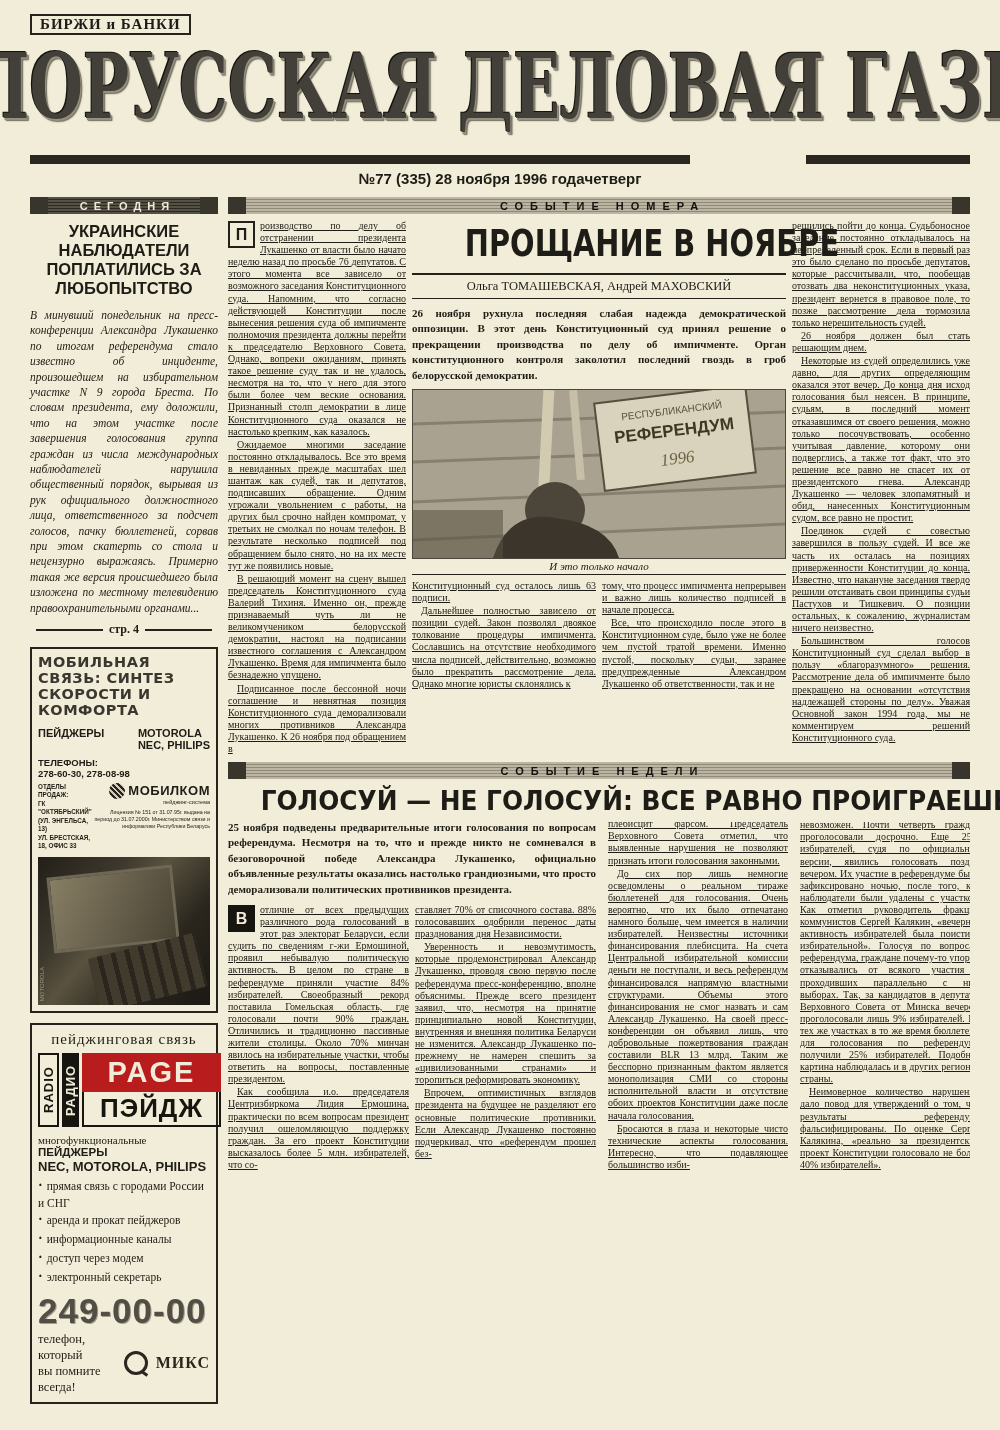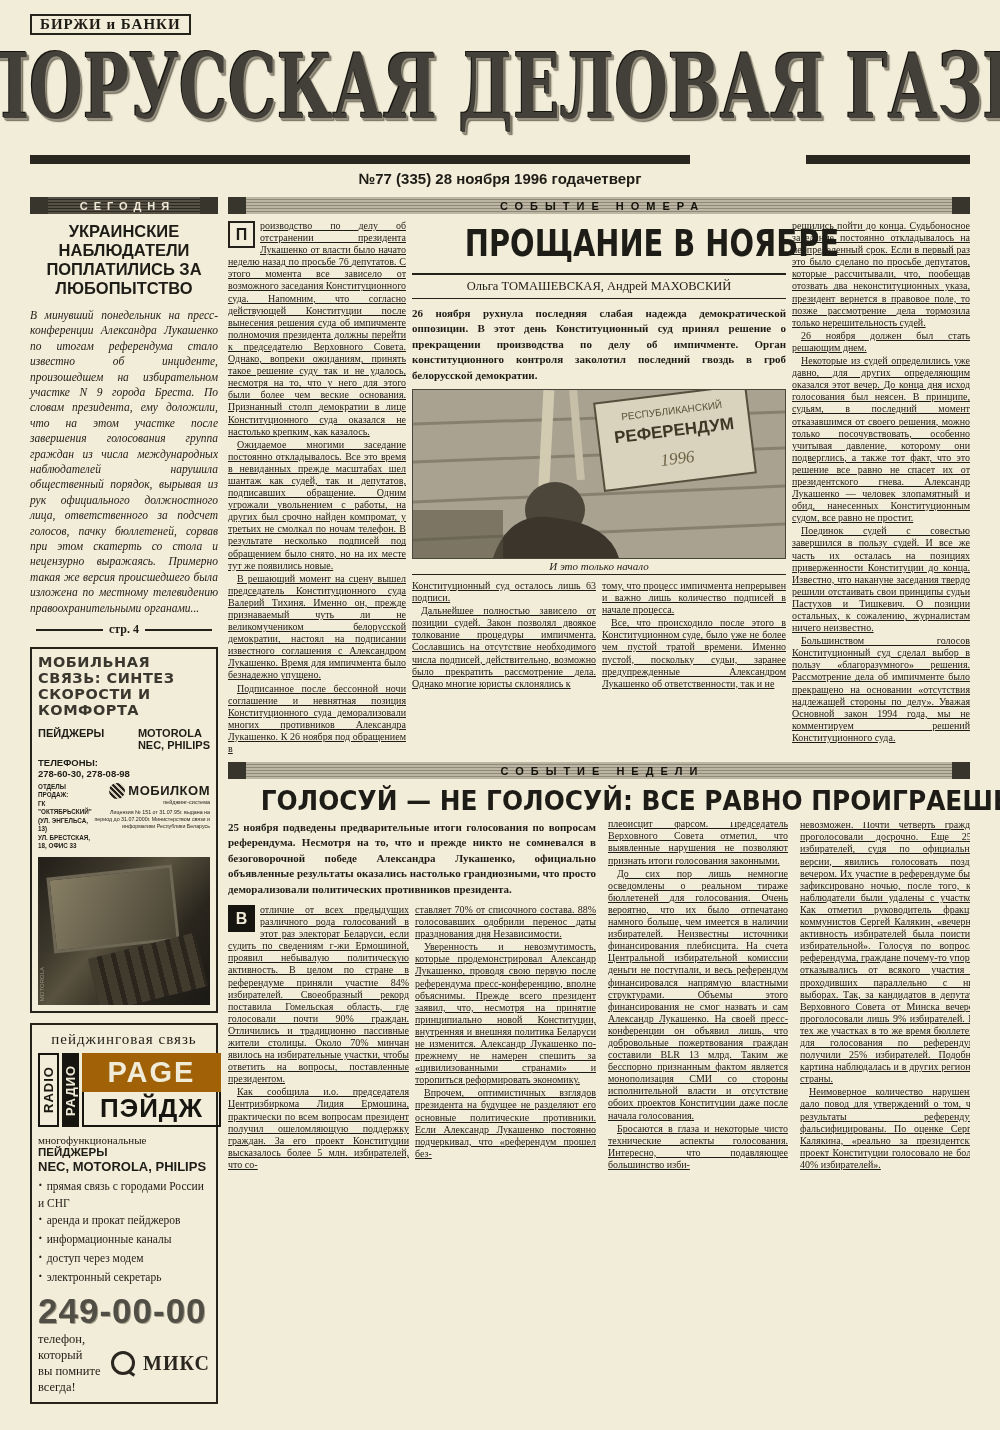--- a/index.html
+++ b/index.html
@@ -75,34 +75,34 @@
   .ad1-photo .vlabel{position:absolute;left:1px;bottom:4px;color:#9a9383;font-size:6px;
      font-family:"Liberation Sans",sans-serif;writing-mode:vertical-rl;transform:rotate(180deg);}
   
   .ad2-kicker{font-size:15px;text-align:center;letter-spacing:1px;margin-bottom:5px;}
   .ad2-logo{display:flex;gap:3px;margin-bottom:7px;}
   .vword{writing-mode:vertical-rl;transform:rotate(180deg);text-align:center;
          font-family:"Liberation Sans",sans-serif;font-weight:bold;font-size:13px;letter-spacing:1px;padding:2px 1px;}
   .vword.outline{border:2px solid #17150f;color:#17150f;}
   .vword.inverse{background:#17150f;color:#f1ecd8;}
   .pagebig{flex:1;}
-  .pagebig .top{background:#a16207;color:#f1ecd8;font-family:"Liberation Sans",sans-serif;
+  .pagebig .top{background:#b91c1c;color:#f1ecd8;font-family:"Liberation Sans",sans-serif;
                 font-weight:bold;font-size:29px;text-align:center;padding:3px 0;letter-spacing:2px;}
   .pagebig .bottom{border:2px solid #17150f;border-top:none;color:#17150f;font-family:"Liberation Sans",sans-serif;
                 font-weight:bold;font-size:26px;text-align:center;padding:1px 16px;letter-spacing:1px;}
   .ad2-line1{font-size:11px;margin-bottom:1px;}
   .ad2-line1 b{font-family:"Liberation Sans",sans-serif;font-size:11.5px;}
   .ad2-brands{font-family:"Liberation Sans",sans-serif;font-weight:bold;font-size:13px;margin-bottom:3px;}
   .ad2-bullets{margin:0;padding:0;list-style:none;font-size:11.5px;line-height:1.35;}
   .ad2-bullets li::before{content:"·";font-weight:bold;margin-right:4px;font-size:14px;}
   .ad2-phone{font-family:"Liberation Sans",sans-serif;font-weight:bold;font-size:35px;color:#514e46;
              letter-spacing:1px;margin:4px 0 0;text-shadow:1px 1px 0 #a39d8a;}
   .ad2-tagrow{display:flex;justify-content:space-between;align-items:center;}
   .ad2-tag{font-size:12.5px;white-space:pre-line;line-height:1.3;}
-  .miks{display:flex;align-items:center;gap:8px;font-weight:bold;font-size:20px;letter-spacing:1px;color:#2a2720;}
+  .miks{display:flex;align-items:center;gap:8px;font-weight:bold;font-size:16px;letter-spacing:1px;color:#2a2720;}
   .miks .q{width:18px;height:18px;border:3px solid #2a2720;border-radius:50%;position:relative;}
   .miks .q::after{content:"";position:absolute;right:-3px;bottom:-3px;width:7px;height:3px;background:#2a2720;transform:rotate(35deg);}
   
   .art1{display:flex;gap:6px;height:538px;overflow:hidden;margin-bottom:4px;}
   .art1 .c1,.art1 .c4{width:178px;flex:none;overflow:hidden;}
   .art1 .center{width:374px;flex:none;display:flex;flex-direction:column;}
   .art1 h1{margin:2px 0 0;text-align:center;font-family:"DejaVu Sans",sans-serif;font-weight:bold;font-size:37px;white-space:nowrap;}
   .art1 h1 span{display:inline-block;transform:scaleX(0.78);transform-origin:50% 50%;}
   .authors{border-top:2px solid #24211a;border-bottom:1px solid #24211a;text-align:center;
            font-size:12.5px;padding:4px 0;margin:8px 0 7px;}

